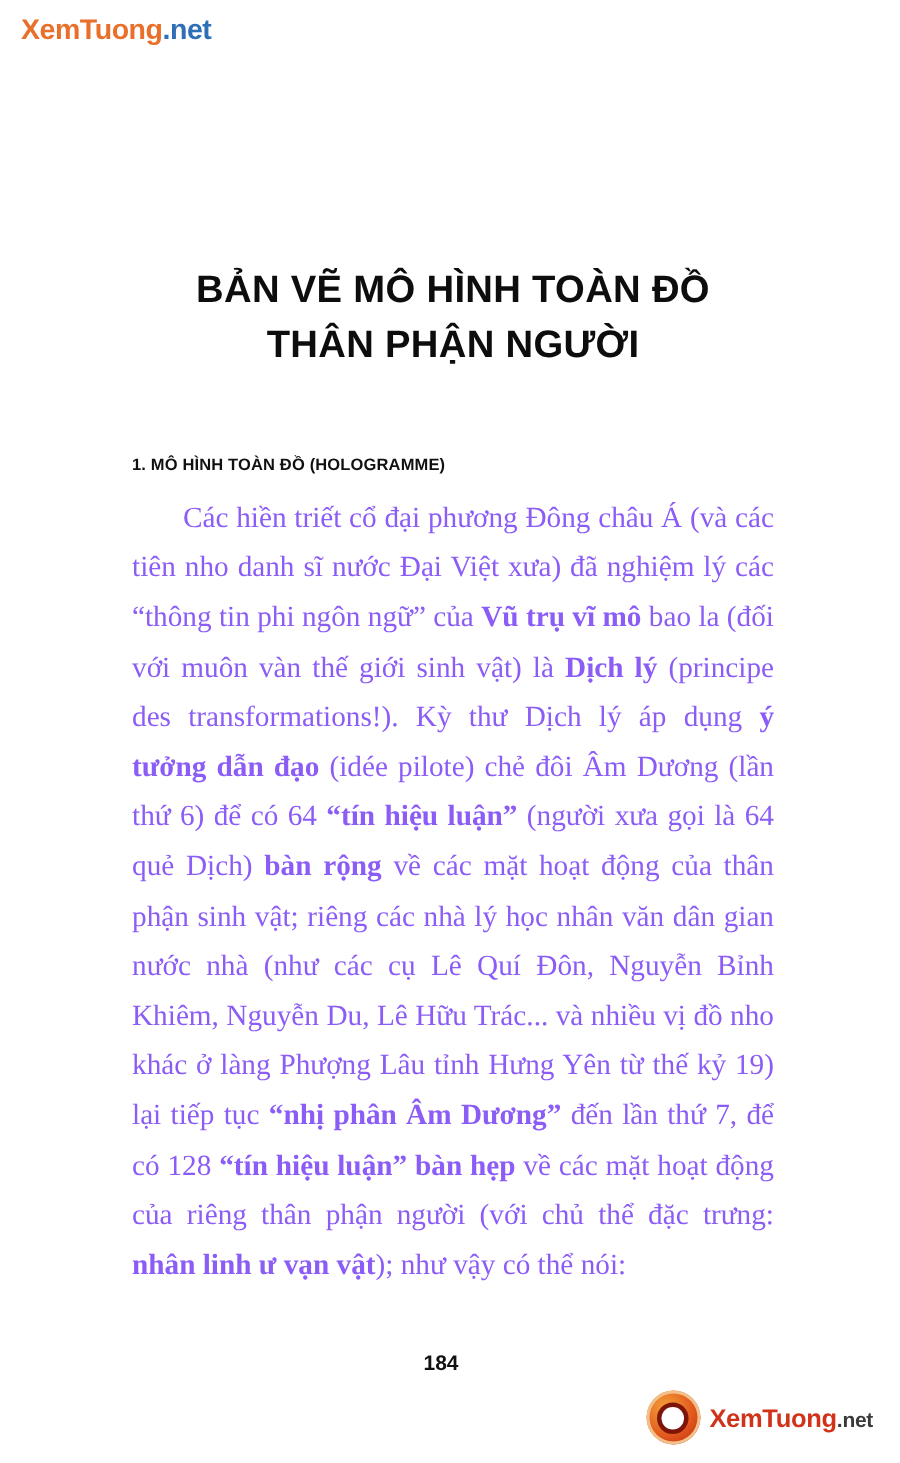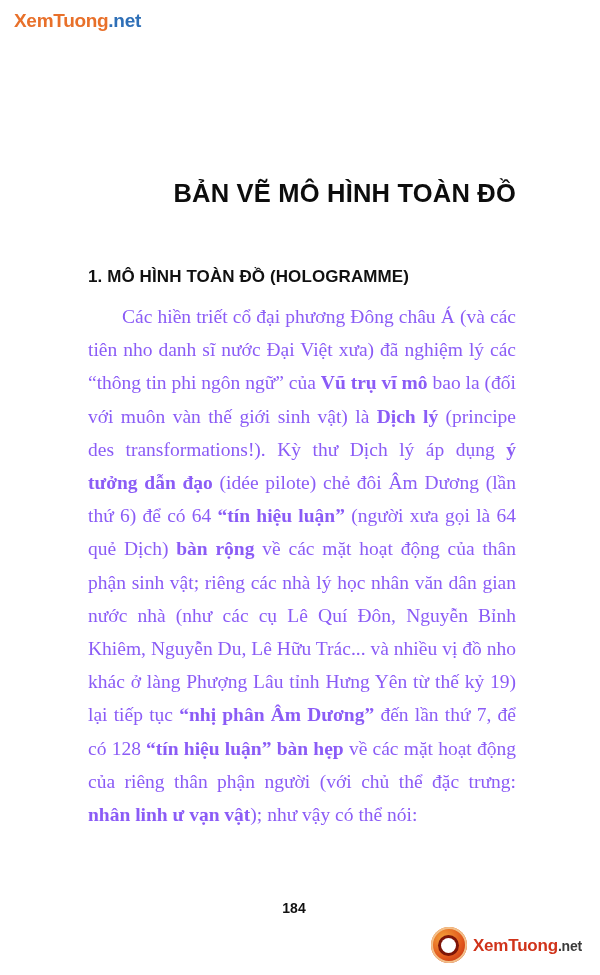--- a/index.html
+++ b/index.html
@@ -46,26 +46,26 @@
   .doc-title {
     font-family: "Liberation Sans", sans-serif;
     font-weight: bold;
     font-size: 25.5px;
     line-height: 37px;
     letter-spacing: 0.2px;
     text-align: center;
     color: #0d0d0d;
     margin: 0;
   }
-  .doc-title .tline { display: block; white-space: nowrap; text-align: right; }
+  .doc-title .tline { display: block; white-space: nowrap; }
 
   .section-heading {
     font-family: "Liberation Sans", sans-serif;
     font-weight: bold;
-    font-size: 17px;
+    font-size: 11px;
     color: #111111;
     margin: 55px 0 0 0;
     letter-spacing: 0.1px;
   }
 
   .body-text {
     font-family: "Liberation Serif", serif;
     font-size: 19.5px;
     line-height: 33.2px;
     color: #8b5cf6;
@@ -136,20 +136,21 @@
 <div class="page">
 
   <div class="watermark-top">
     <span>XemTuong</span><span class="wm-dom">.net</span>
   </div>
 
   <div class="content">
 
     <h1 class="doc-title">
       <span class="tline">BẢN VẼ MÔ HÌNH TOÀN ĐỒ</span>
+      <span class="tline">THÂN PHẬN NGƯỜI</span>
     </h1>
 
     <h2 class="section-heading">1.  MÔ HÌNH TOÀN ĐỒ (HOLOGRAMME)</h2>
 
     <p class="body-text"><span class="indent"></span><span>Các hiền triết cổ đại phương Đông châu Á (và các tiên nho danh sĩ nước Đại Việt xưa) đã nghiệm lý các “thông tin phi ngôn ngữ” của </span><b>Vũ trụ vĩ mô</b><span> bao la (đối với muôn vàn thế giới sinh vật) là </span><b>Dịch lý</b><span> (principe des transformations!). Kỳ thư Dịch lý áp dụng </span><b>ý tưởng dẫn đạo</b><span> (idée pilote) chẻ đôi Âm Dương (lần thứ 6) để có 64 </span><b>“tín hiệu luận”</b><span> (người xưa gọi là 64 quẻ Dịch) </span><b>bàn rộng</b><span> về các mặt hoạt động của thân phận sinh vật; riêng các nhà lý học nhân văn dân gian nước nhà (như các cụ Lê Quí Đôn, Nguyễn Bỉnh Khiêm, Nguyễn Du, Lê Hữu Trác... và nhiều vị đồ nho khác ở làng Phượng Lâu tỉnh Hưng Yên từ thế kỷ 19) lại tiếp tục </span><b>“nhị phân Âm Dương”</b><span> đến lần thứ 7, để có 128 </span><b>“tín hiệu luận”</b><span> </span><b>bàn hẹp</b><span> về các mặt hoạt động của riêng thân phận người (với chủ thể đặc trưng: </span><b>nhân linh ư vạn vật</b><span>); như vậy có thể nói:</span></p>
 
   </div>
 
   <div class="page-number">184</div>
 

